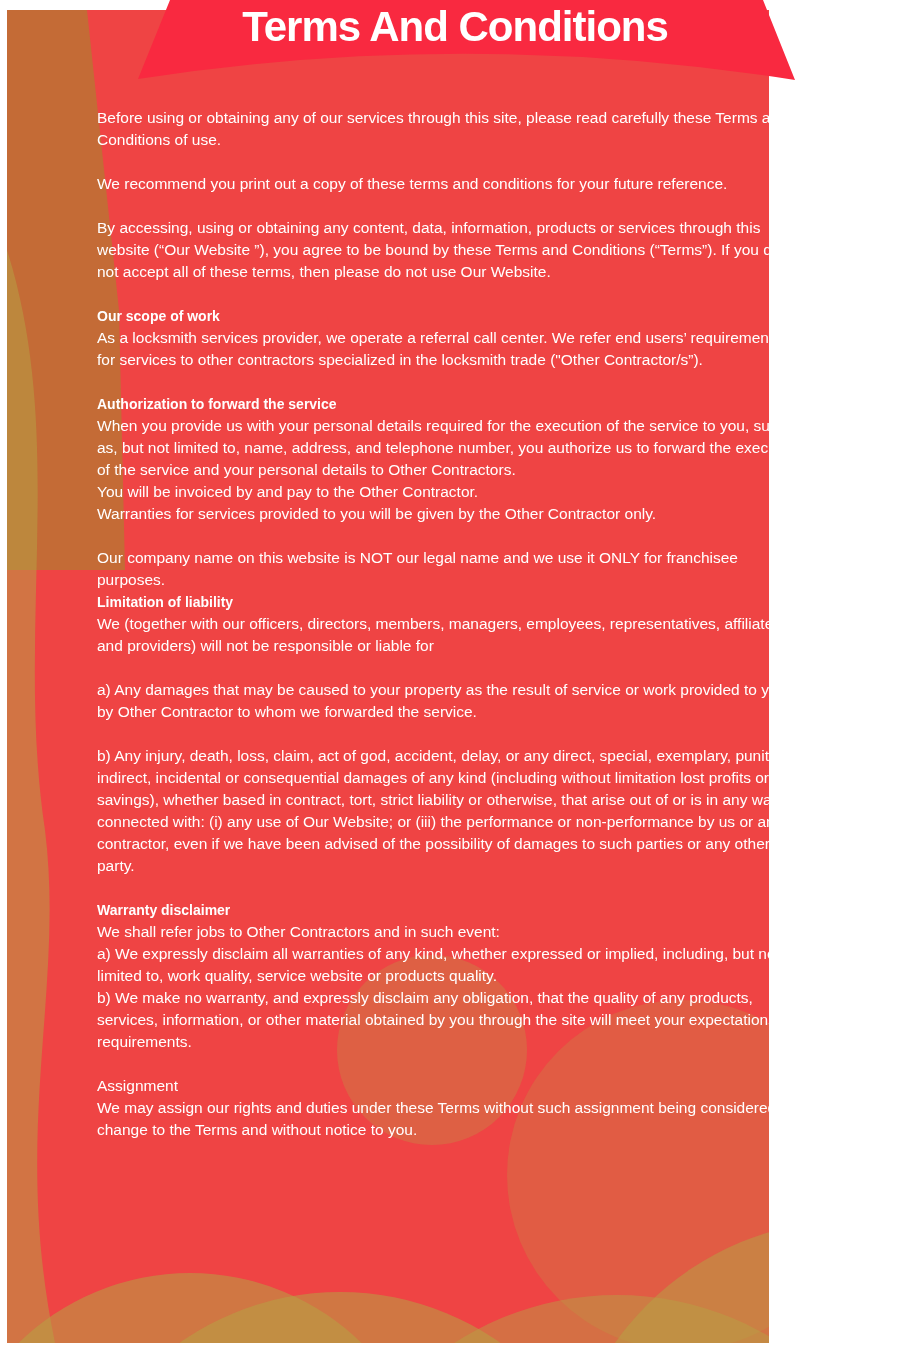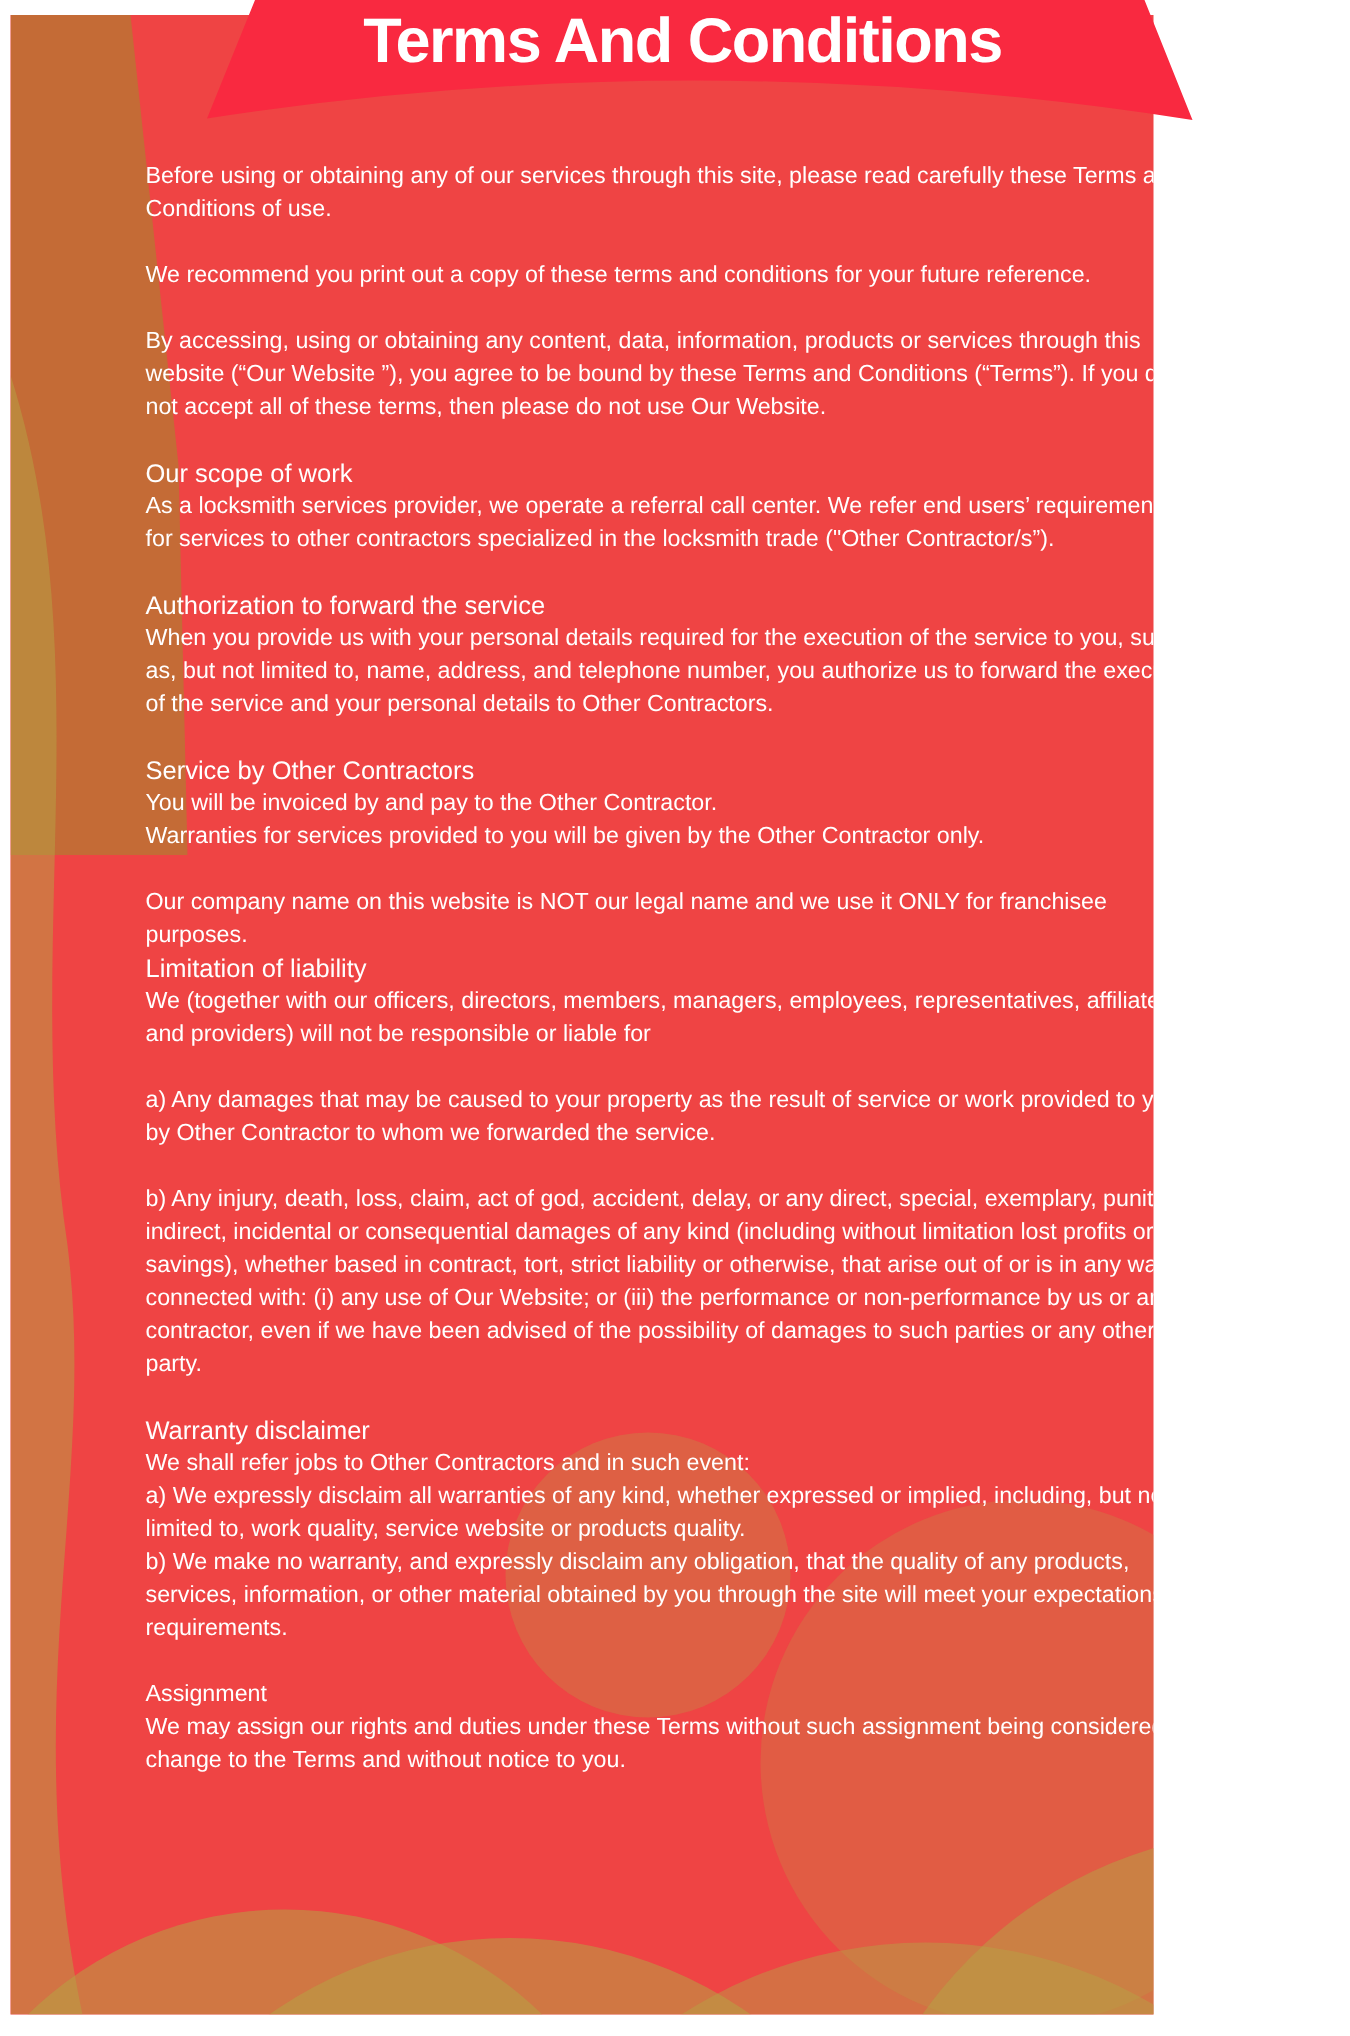--- a/index.html
+++ b/index.html
@@ -34,23 +34,23 @@
     top: 97px;
     width: 706px;
     color: #ffffff;
     font-size: 15.5px;
     line-height: 22px;
   }
   .content p { margin: 0; }
   .content p.gap { margin-top: 22px; }
   .content h2 {
     margin: 22px 0 0 0;
-    font-size: 17px;
+    font-size: 14px;
     line-height: 22px;
-    font-weight: normal;
+    font-weight: bold;
     color: #ffffff;
   }
   .content h2.tight { margin-top: 0; }
   .content h2.plain { font-weight: normal; font-size: 15.5px; }
   
   .ribbon {
     position: absolute;
     left: 110px;
     top: 0;
     width: 690px;
@@ -92,21 +92,20 @@
   </svg>
 
   <div class="content" id="content">
       <p>Before using or obtaining any of our services through this site, please read carefully these Terms and Conditions of use.</p>
       <p class="gap">We recommend you print out a copy of these terms and conditions for your future reference.</p>
       <p class="gap">By accessing, using or obtaining any content, data, information, products or services through this website (“Our Website ”), you agree to be bound by these Terms and Conditions (“Terms”). If you do not accept all of these terms, then please do not use Our Website.</p>
       <h2>Our scope of work</h2>
       <p>As a locksmith services provider, we operate a referral call center. We refer end users’ requirements for services to other contractors specialized in the locksmith trade ("Other Contractor/s”).</p>
       <h2>Authorization to forward the service</h2>
       <p>When you provide us with your personal details required for the execution of the service to you, such as, but not limited to, name, address, and telephone number, you authorize us to forward the execution of the service and your personal details to Other Contractors.</p>
-      <h2>Service by Other Contractors</h2>
       <p>You will be invoiced by and pay to the Other Contractor.</p>
       <p>Warranties for services provided to you will be given by the Other Contractor only.</p>
       <p class="gap">Our company name on this website is NOT our legal name and we use it ONLY for franchisee purposes.</p>
       <h2 class="tight">Limitation of liability</h2>
       <p>We (together with our officers, directors, members, managers, employees, representatives, affiliates, and providers) will not be responsible or liable for</p>
       <p class="gap">a) Any damages that may be caused to your property as the result of service or work provided to you by Other Contractor to whom we forwarded the service.</p>
       <p class="gap">b) Any injury, death, loss, claim, act of god, accident, delay, or any direct, special, exemplary, punitive, indirect, incidental or consequential damages of any kind (including without limitation lost profits or lost savings), whether based in contract, tort, strict liability or otherwise, that arise out of or is in any way connected with: (i) any use of Our Website; or (iii) the performance or non-performance by us or any contractor, even if we have been advised of the possibility of damages to such parties or any other party.</p>
       <h2>Warranty disclaimer</h2>
       <p>We shall refer jobs to Other Contractors and in such event:</p>
       <p>a) We expressly disclaim all warranties of any kind, whether expressed or implied, including, but not limited to, work quality, service website or products quality.</p>

